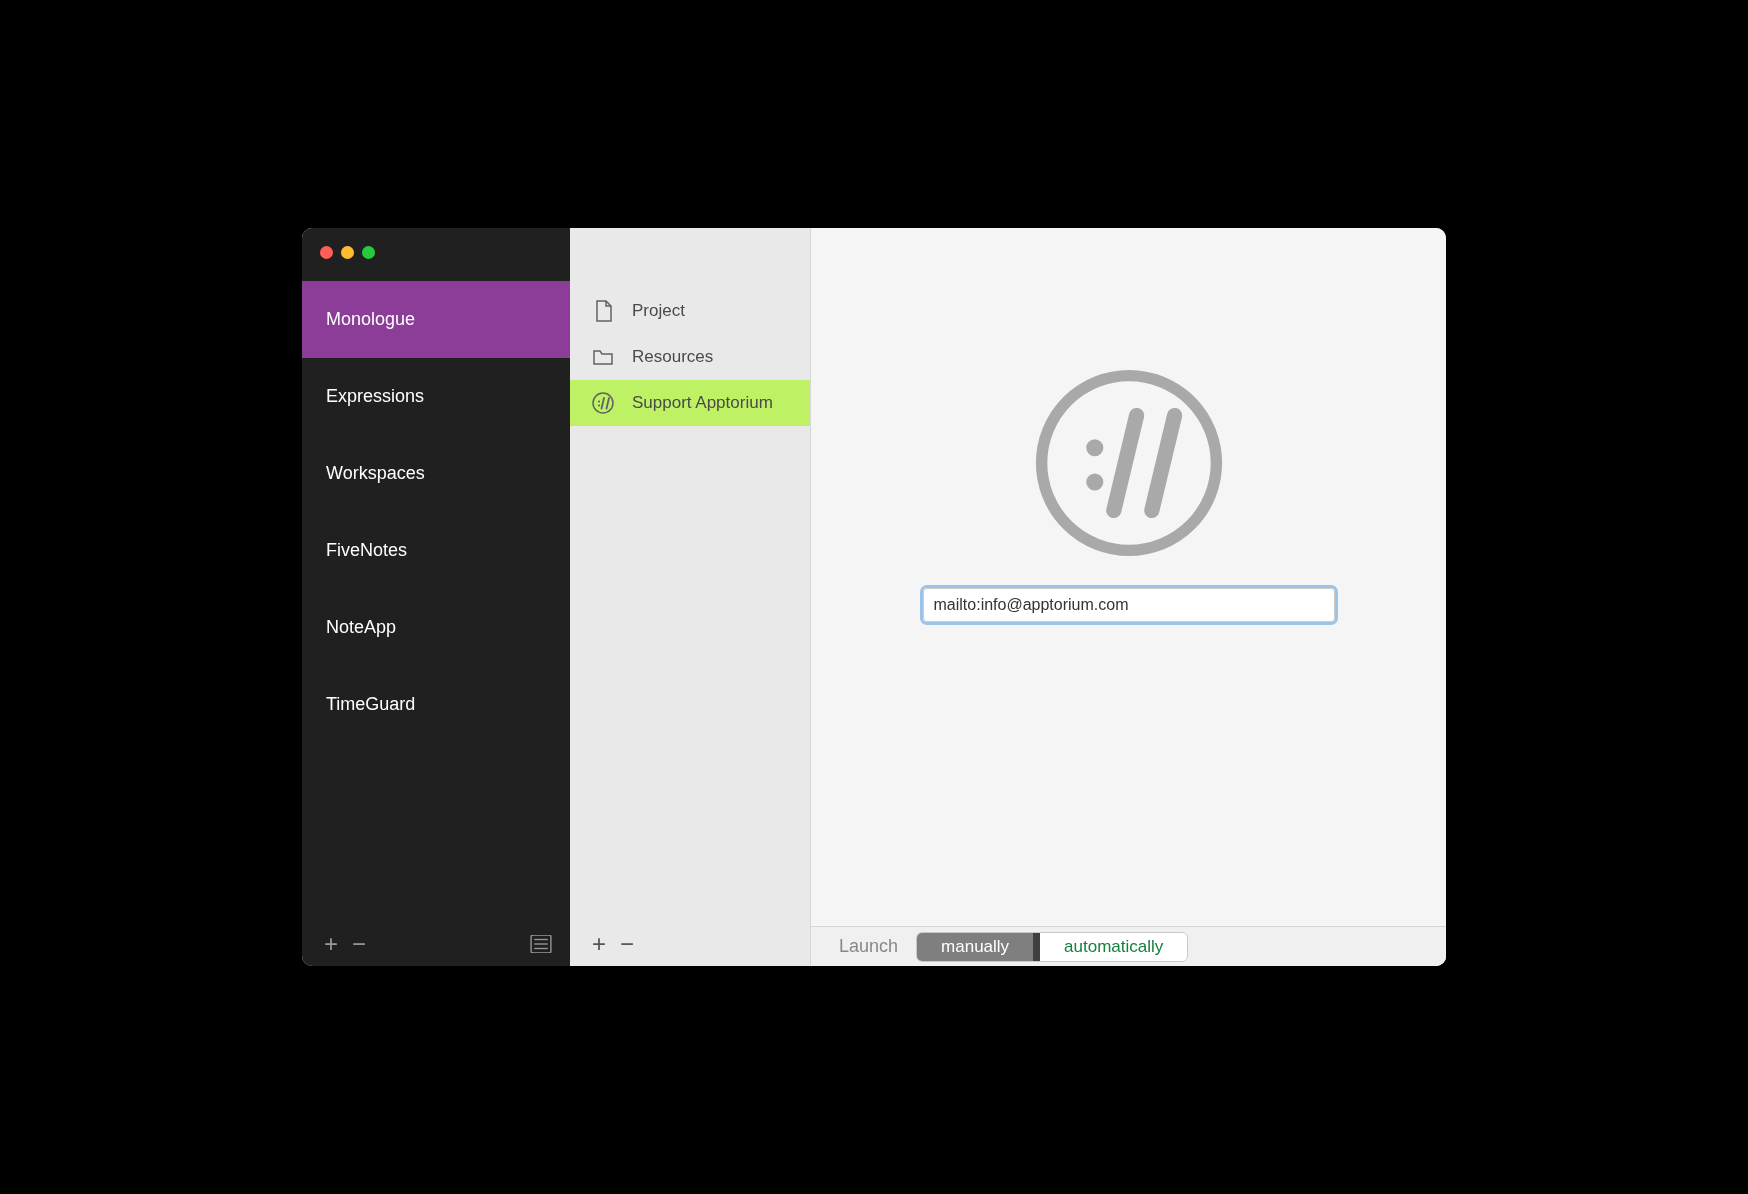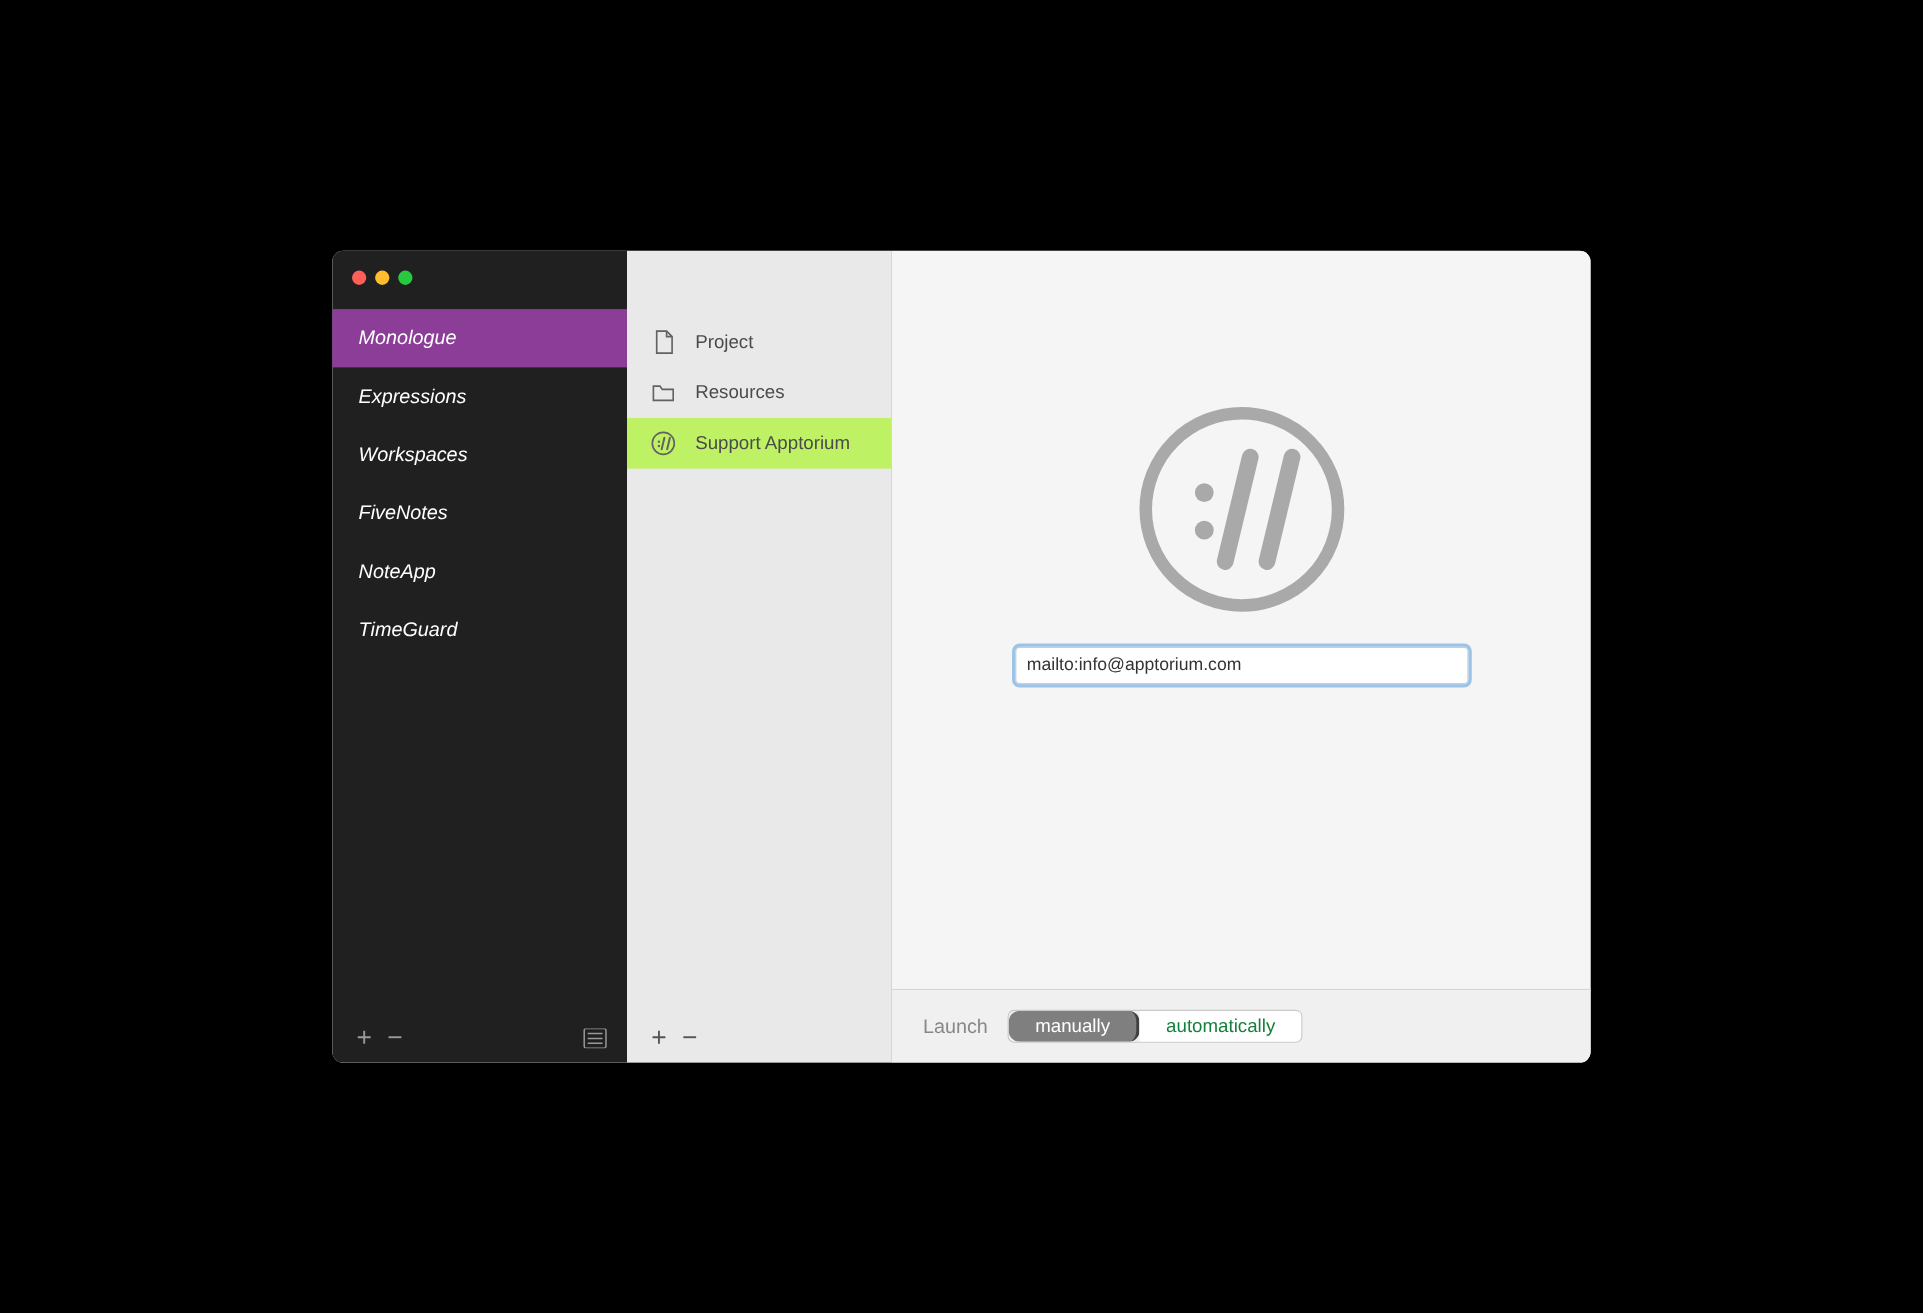--- a/index.html
+++ b/index.html
@@ -39,26 +39,25 @@
       border-radius: 50%;
     }
     .tl-red { background: #ff5f56; }
     .tl-yellow { background: #ffbd2e; }
     .tl-green { background: #27c93f; }
     .sidebar-dark-list {
       flex: 1;
       padding-top: 10px;
     }
     .sidebar-dark-item {
-      padding: 16px 24px;
+      padding: 28px 24px;
       color: #fff;
       font-size: 18px;
       cursor: pointer;
       font-weight: 400;
-      font-style: italic;
     }
     .sidebar-dark-item.selected {
       background: #8b3d97;
     }
     .sidebar-dark-footer {
       height: 44px;
       display: flex;
       align-items: center;
       justify-content: space-between;
       padding: 0 18px;
@@ -146,21 +145,21 @@
       height: 34px;
       border: 1px solid #ccc;
       outline: 3px solid #9cc3e8;
       border-radius: 4px;
       padding: 4px 10px;
       font-size: 16px;
       color: #333;
       background: #fff;
     }
     .bottom-bar {
-      height: 67px;
+      height: 40px;
       border-top: 1px solid #d6d6d6;
       display: flex;
       align-items: center;
       padding: 0 28px;
       gap: 18px;
       background: #f0f0f0;
     }
     .bottom-label {
       color: #888;
       font-size: 18px;
@@ -177,21 +176,21 @@
       cursor: pointer;
       background: #fff;
       color: #15803d;
       border: none;
     }
     .segment.active {
       background: #7f7f7f;
       color: #fff;
       font-weight: 500;
     }
-    .segment:not(:last-child) { border-right: 3px solid #404040; border-radius: 10px; }
+    .segment:not(:last-child) { border-right: 7px solid #404040; }
   </style>
 </head>
 <body>
 
 <div class="window">
 
   <div class="sidebar-dark">
     <div class="traffic-lights">
       <div class="traffic-light tl-red"></div>
       <div class="traffic-light tl-yellow"></div>

